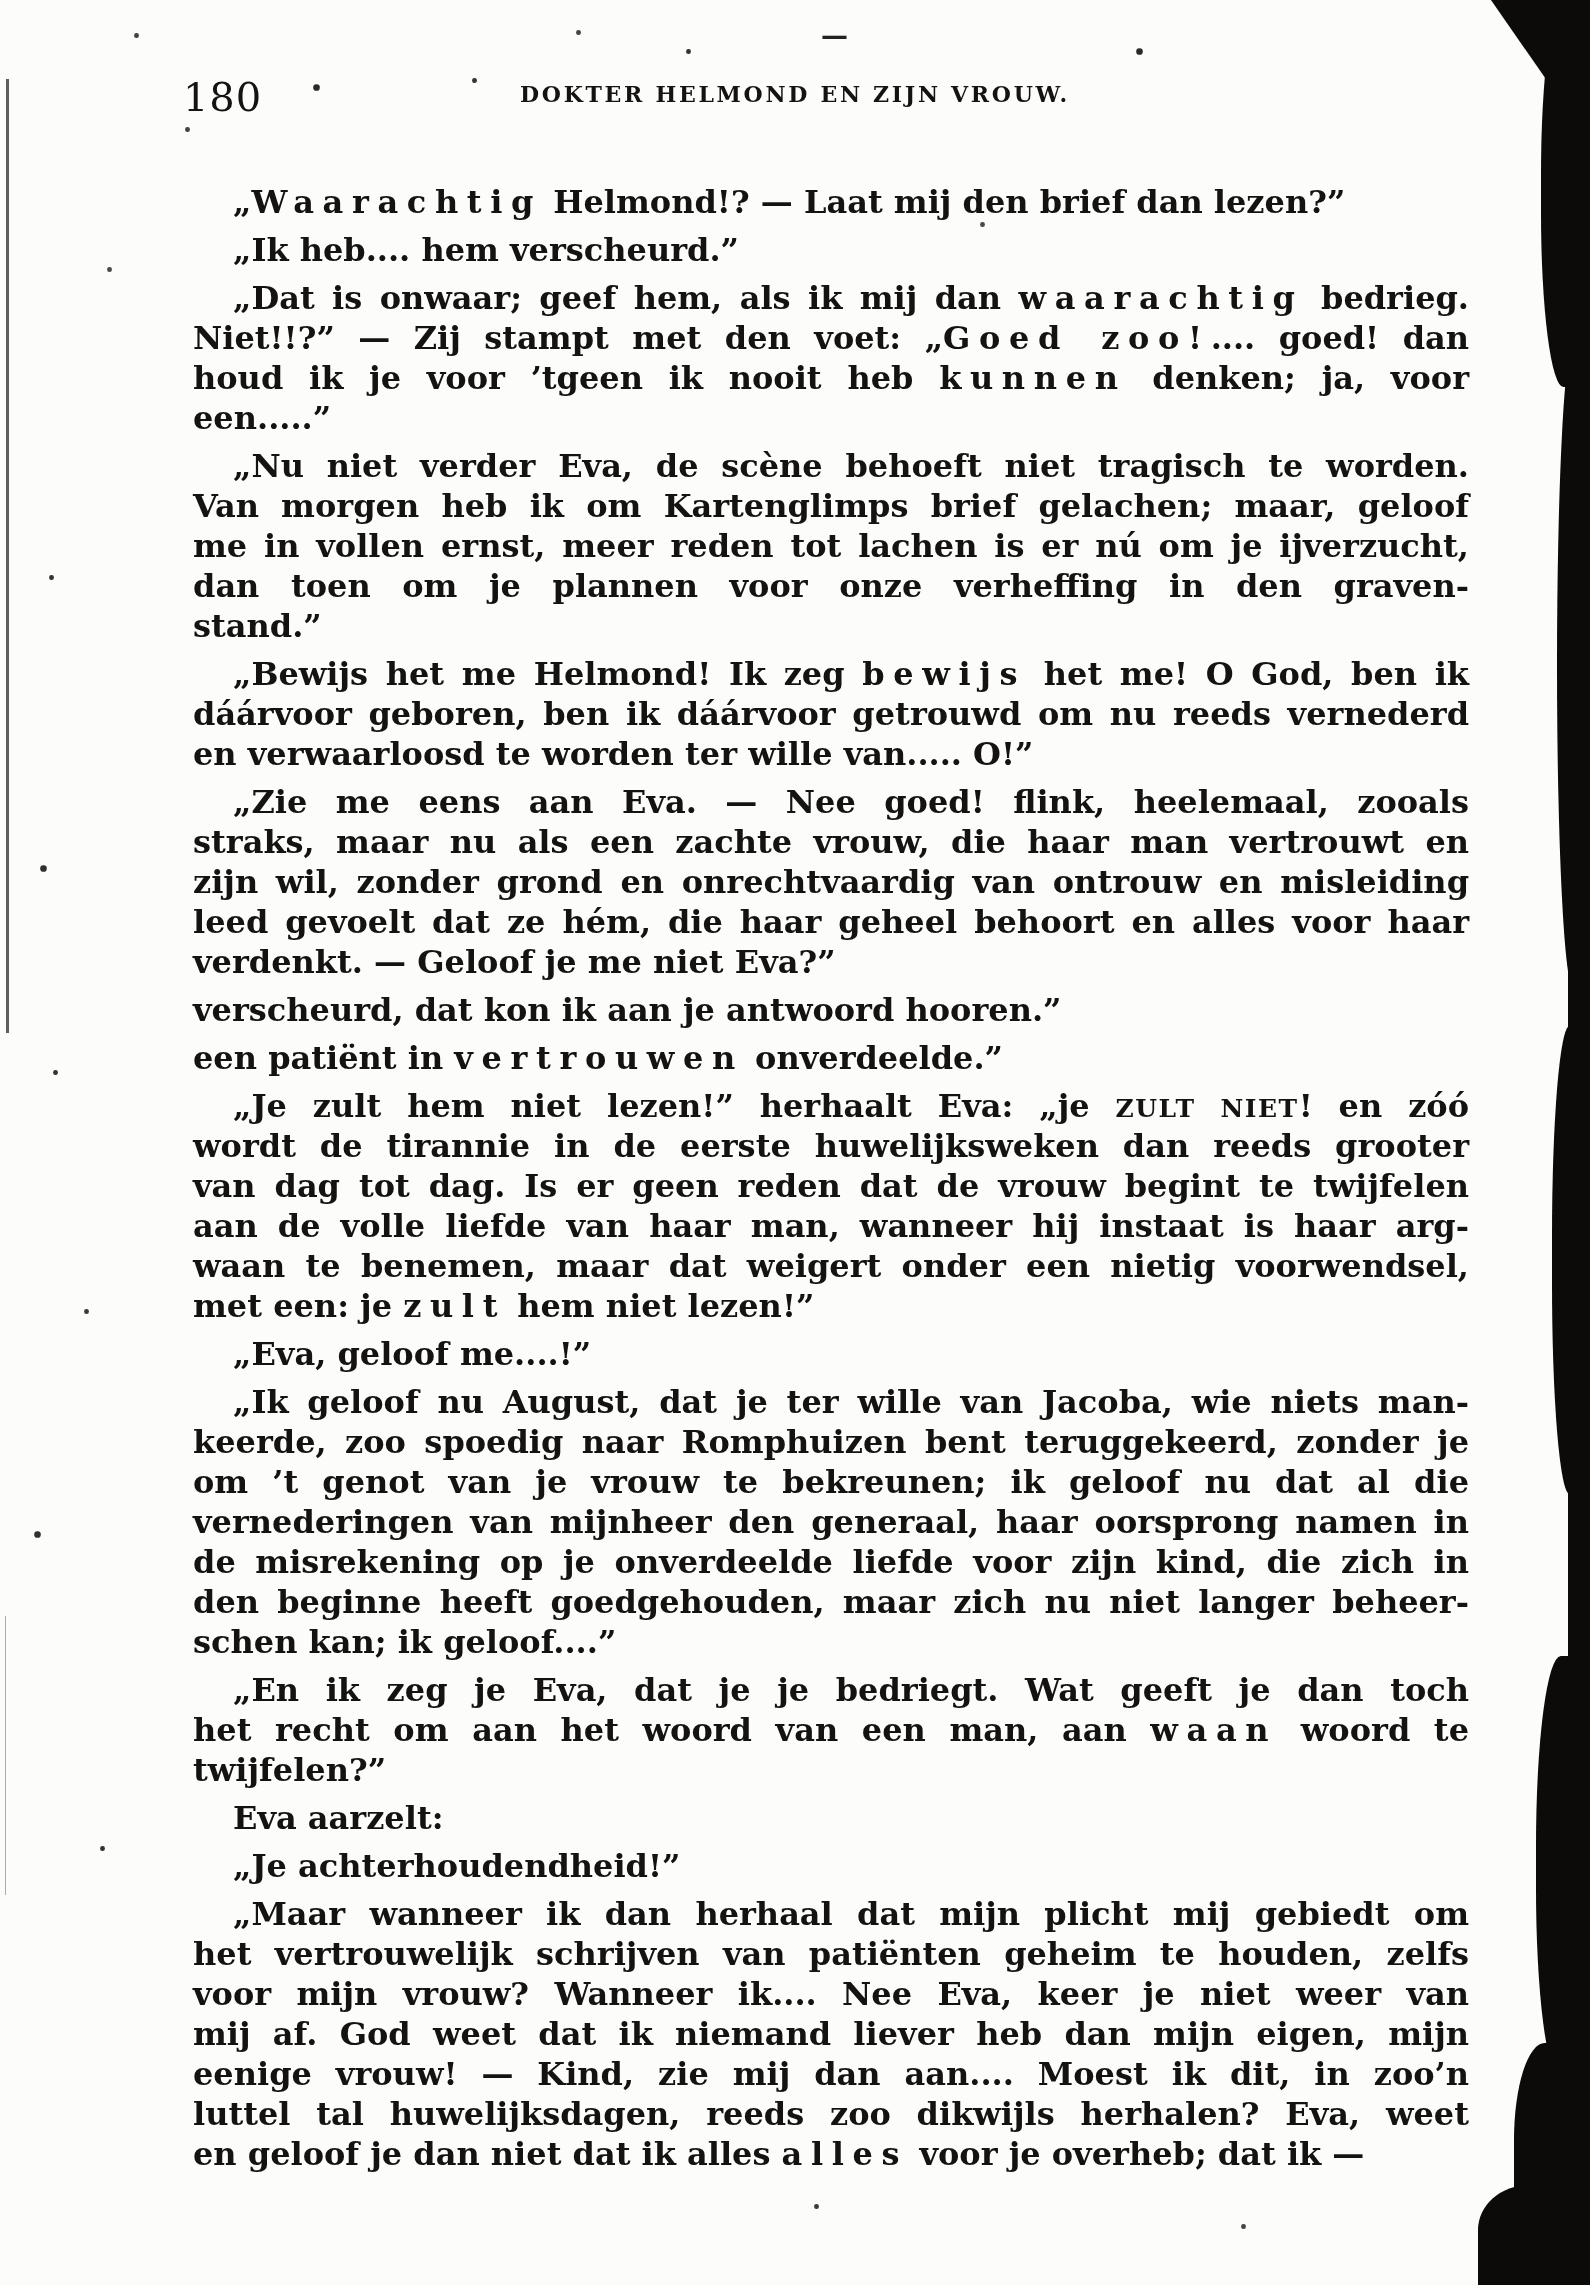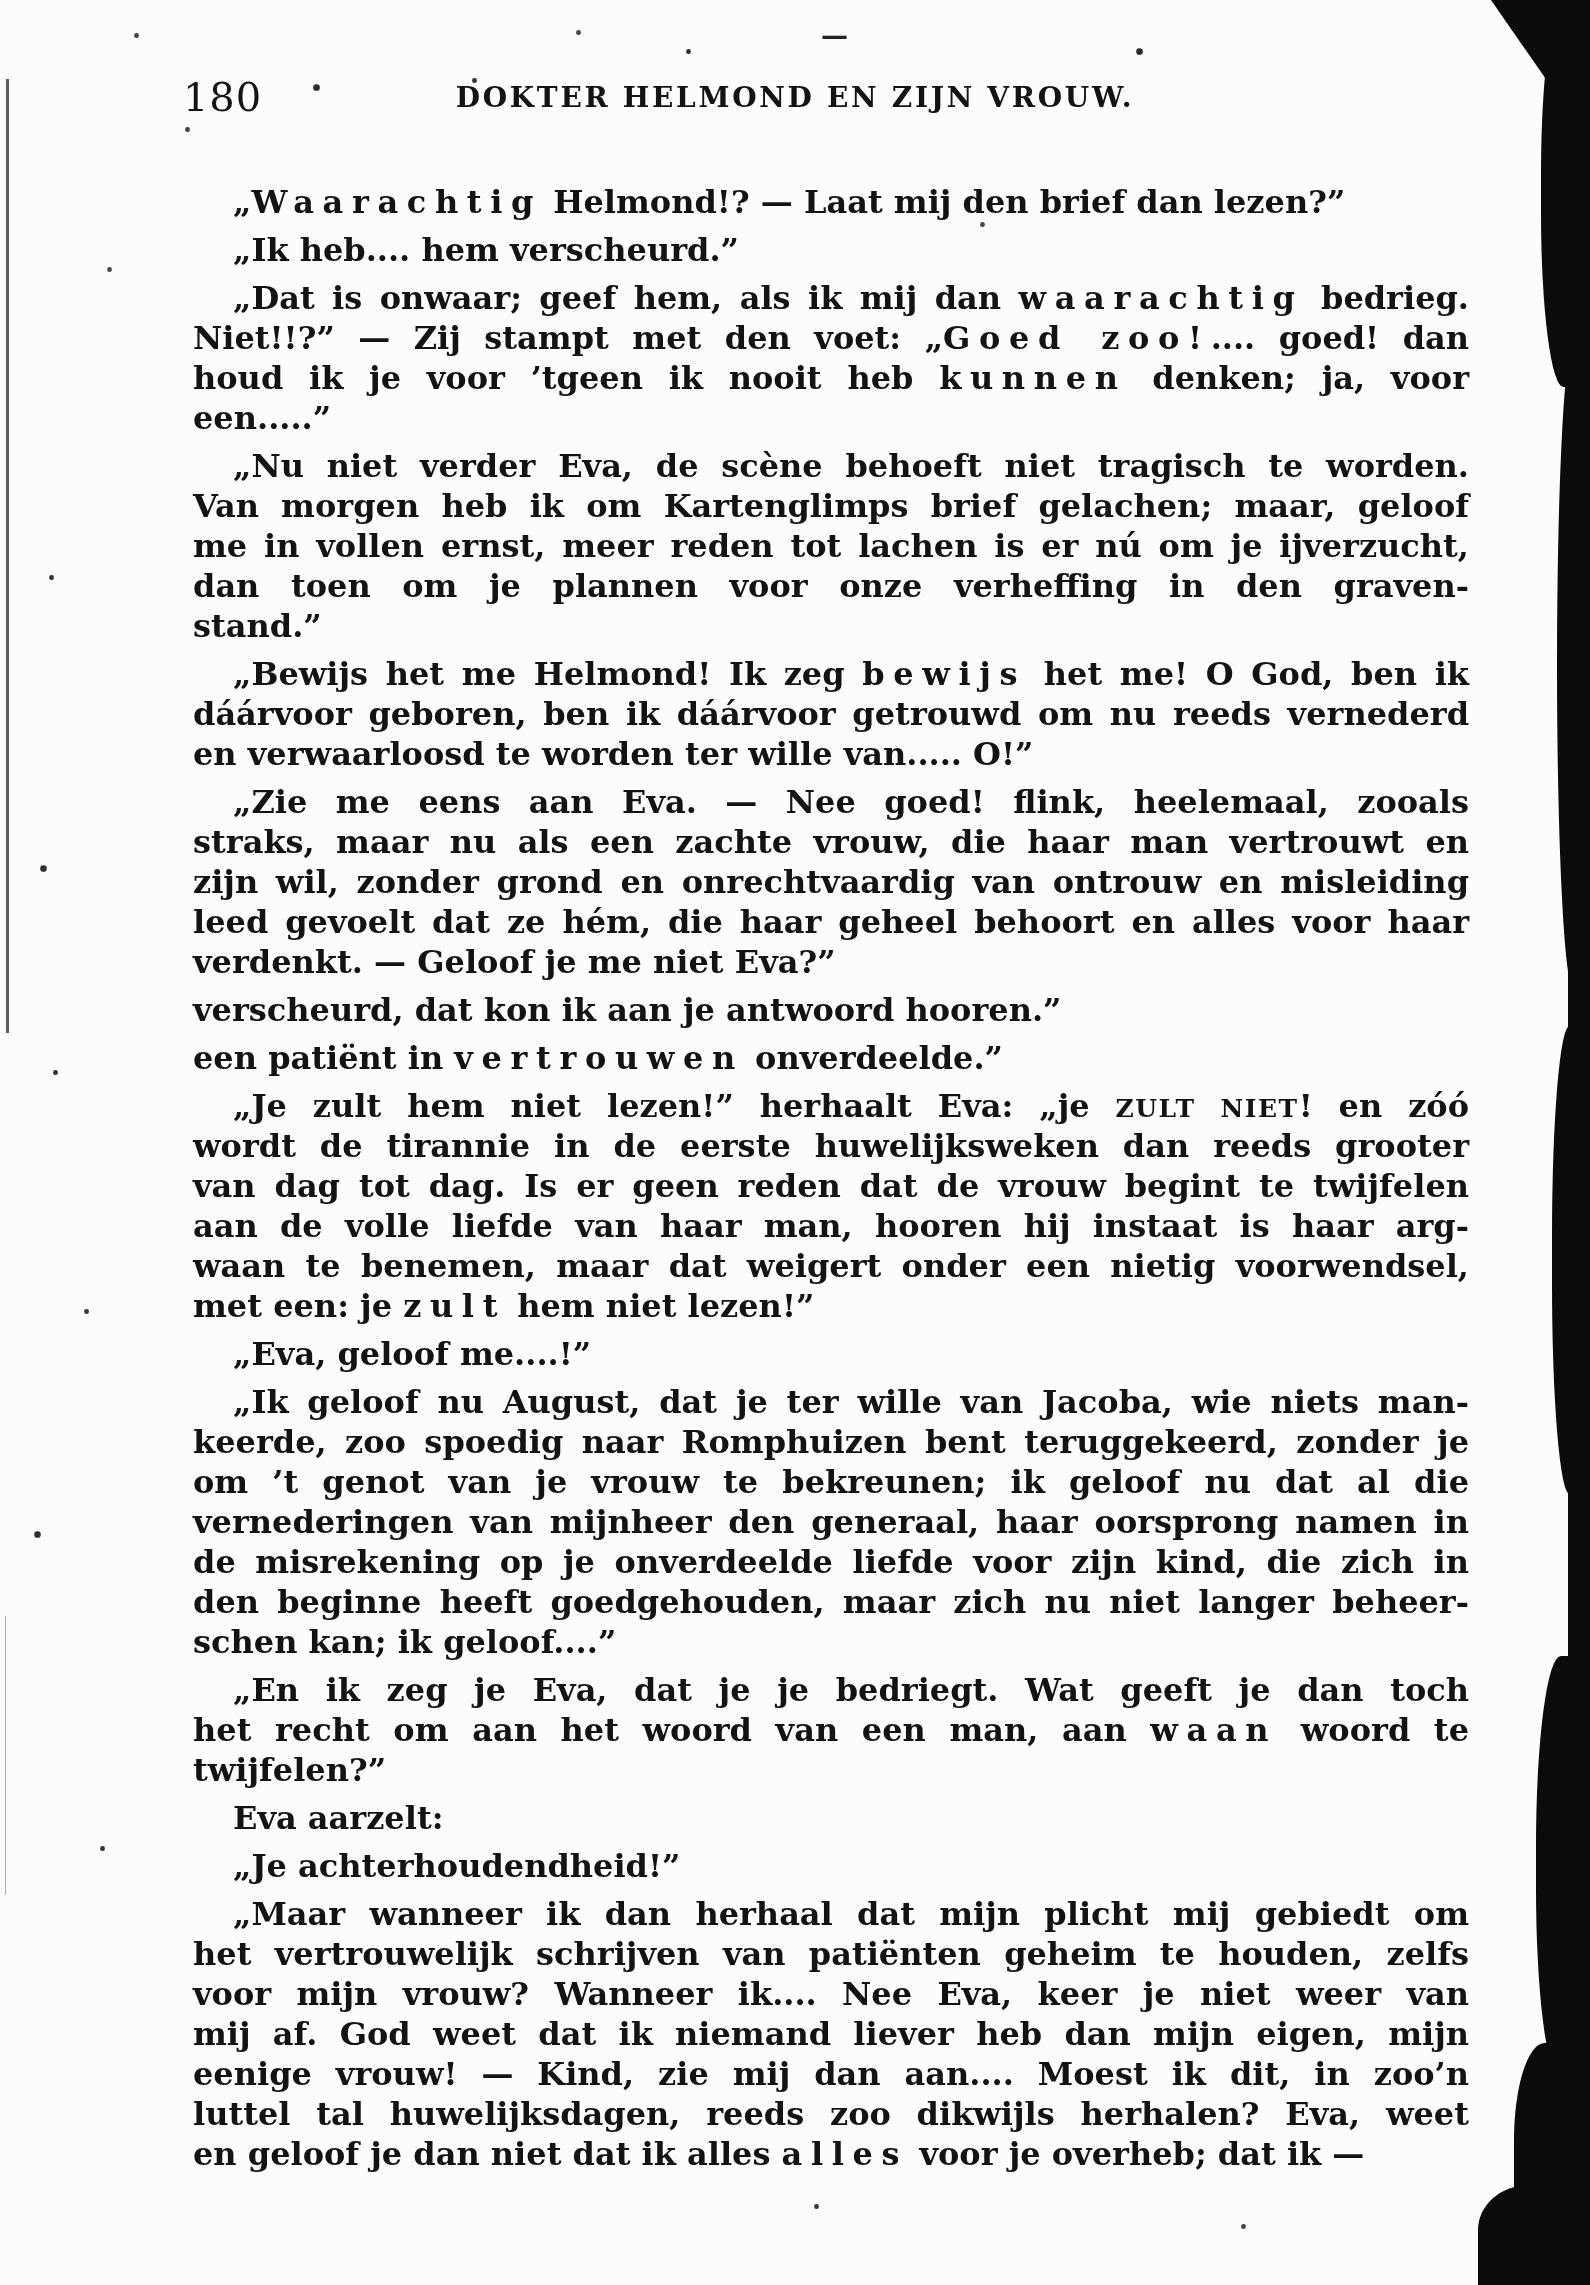--- a/index.html
+++ b/index.html
@@ -9,21 +9,21 @@
     font-family:"DejaVu Serif","Liberation Serif",serif;
     color:#151312;
   }
   
   .pagenum{
     position:absolute;left:183px;top:74px;
     font-size:40px;font-weight:normal;letter-spacing:0.9px;
   }
   .runtitle{
     position:absolute;left:0;top:81px;width:1590px;
-    text-align:center;font-size:28px;font-weight:bold;letter-spacing:2.7px;
+    text-align:center;font-size:22px;font-weight:bold;letter-spacing:2.7px;
   }
   .stray{position:absolute;left:821px;top:20px;font-size:27px;font-weight:bold;color:#222;}
   
   .textblock{
     position:absolute;left:185px;top:174px;width:1292px;
     font-size:32px;font-weight:bold;line-height:40px;
   }
   .para{margin:8px;}
   .line{
     height:40px;overflow:visible;
@@ -96,21 +96,21 @@
       <div class="para">
         <div class="line last"><span>verscheurd, dat kon ik aan je antwoord hooren.”</span></div>
       </div>
       <div class="para">
         <div class="line last"><span>een patiënt in </span><span class="sp">vertrouwen</span><span> onverdeelde.”</span></div>
       </div>
       <div class="para">
         <div class="line indent"><span>„Je zult hem niet lezen!” herhaalt Eva: „je </span><span class="caps">ZULT NIET</span><span>! en zóó</span></div>
         <div class="line"><span>wordt de tirannie in de eerste huwelijksweken dan reeds grooter</span></div>
         <div class="line"><span>van dag tot dag. Is er geen reden dat de vrouw begint te twijfelen</span></div>
-        <div class="line"><span>aan de volle liefde van haar man, hooren hij instaat is haar arg-</span></div>
+        <div class="line"><span>aan de volle liefde van haar man, wanneer hij instaat is haar arg-</span></div>
         <div class="line"><span>waan te benemen, maar dat weigert onder een nietig voorwendsel,</span></div>
         <div class="line last"><span>met een: je </span><span class="sp">zult</span><span> hem niet lezen!”</span></div>
       </div>
       <div class="para">
         <div class="line indent last"><span>„Eva, geloof me....!”</span></div>
       </div>
       <div class="para">
         <div class="line indent"><span>„Ik geloof nu August, dat je ter wille van Jacoba, wie niets man-</span></div>
         <div class="line"><span>keerde, zoo spoedig naar Romphuizen bent teruggekeerd, zonder je</span></div>
         <div class="line"><span>om ’t genot van je vrouw te bekreunen; ik geloof nu dat al die</span></div>

